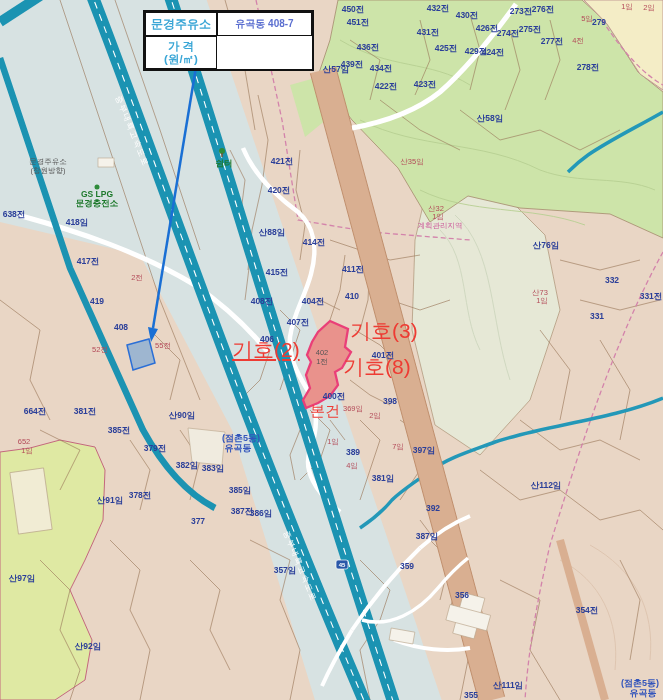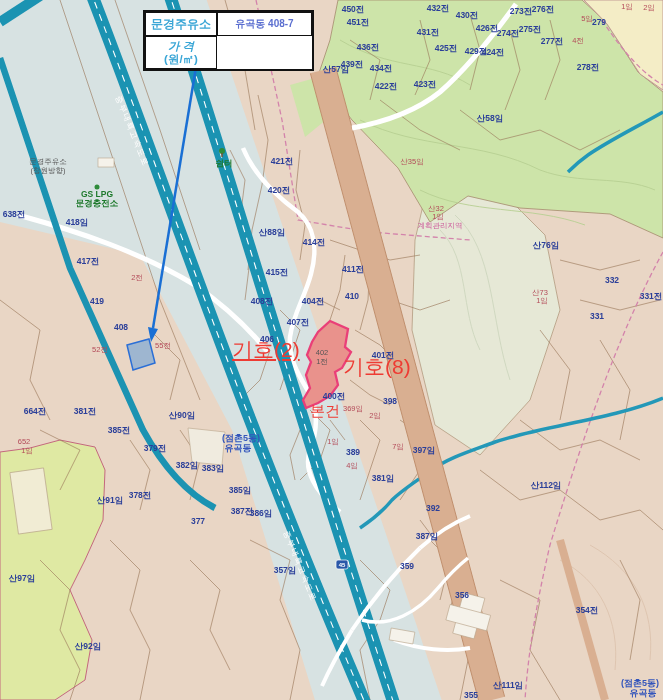--- a/index.html
+++ b/index.html
@@ -267,23 +267,24 @@
     <line x1="196" y1="67" x2="153" y2="328" stroke="#1a6fd4" stroke-width="2.5"></line>
     <polygon points="151,342 158,329 148,327" fill="#1a6fd4"></polygon>
   </g>
 </svg>
 
 
 <div id="info-table">
   <div class="cell c-label">문경주유소</div>
   <div class="cell c-value">유곡동 408-7</div>
   <div class="cell c-label">
-    <span style="font-size:11.5px;font-style:italic;">가 격</span>
+    <span style="font-size:11.5px;">가 격</span>
     <span style="font-size:11.5px;">(원/㎡)</span>
   </div>
 </div>
 
 
+<div class="ann" style="left:350px;top:317px;">기호(3)</div>
 <div class="ann" style="left:232px;top:336px;text-decoration:underline;">기호(2)</div>
 <div class="ann" style="left:343px;top:353px;">기호(8)</div>
 <div class="ann" style="left:310px;top:402px;font-size:15px;">본건</div>
 
 </div>
 
 </body></html>

